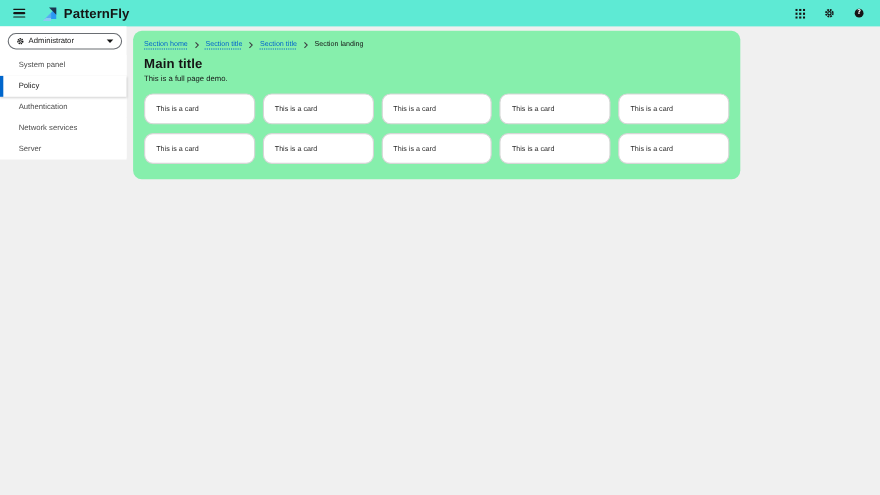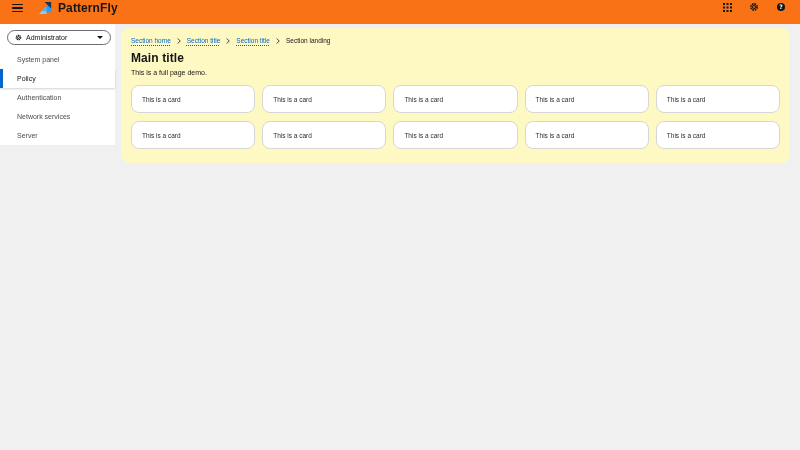--- a/index.html
+++ b/index.html
@@ -7,22 +7,22 @@
   body {
     font-family: "Liberation Sans", sans-serif;
     background: #f0f0f0;
     color: #151515;
     position: relative;
   }
 
   
   .masthead {
     position: absolute; top: 0; left: 0; width: 800px; height: 24px;
-    background: #f97316;
-    display: flex; align-items: flex-start;
+    background: #5eead4;
+    display: flex; align-items: center;
     padding: 0 12px 0 10px;
   }
   .hamburger-btn {
     width: 16px; height: 16px; border: none; background: transparent;
     display: flex; flex-direction: column; justify-content: center; gap: 2px;
     cursor: pointer; padding: 0 2px;
   }
   .hamburger-btn .bar { height: 1.5px; width: 11px; background: #151515; border-radius: 1px; }
   .brand { display: flex; align-items: center; gap: 5px; margin-left: 12px; cursor: pointer; }
   .brand-text { font-size: 12px; font-weight: 700; letter-spacing: 0.1px; color: #151515; }
@@ -62,22 +62,22 @@
     text-decoration: none; cursor: pointer; background: #ffffff;
   }
   .nav-item.current {
     border-left: 3px solid #0066cc; padding-left: 14px;
     color: #151515; box-shadow: 0 1px 2px rgba(0,0,0,0.18);
     position: relative; z-index: 1;
   }
 
   
   .main-panel {
-    position: absolute; top: 28px; left: 121px; width: 669px; height: 135px;
-    background: #fef9c3; border-radius: 8px;
+    position: absolute; top: 28px; left: 121px; width: 552px; height: 135px;
+    background: #86efac; border-radius: 8px;
     padding: 8px 10px 9px 10px;
   }
   .breadcrumb { display: flex; align-items: center; gap: 6px; height: 9px; }
   .bc-link {
     font-size: 6.5px; color: #0066cc;
     text-decoration: underline dotted; text-underline-offset: 1.5px;
     cursor: pointer;
   }
   .bc-current { font-size: 6.5px; color: #151515; }
   .bc-sep { display: flex; align-items: center; }

